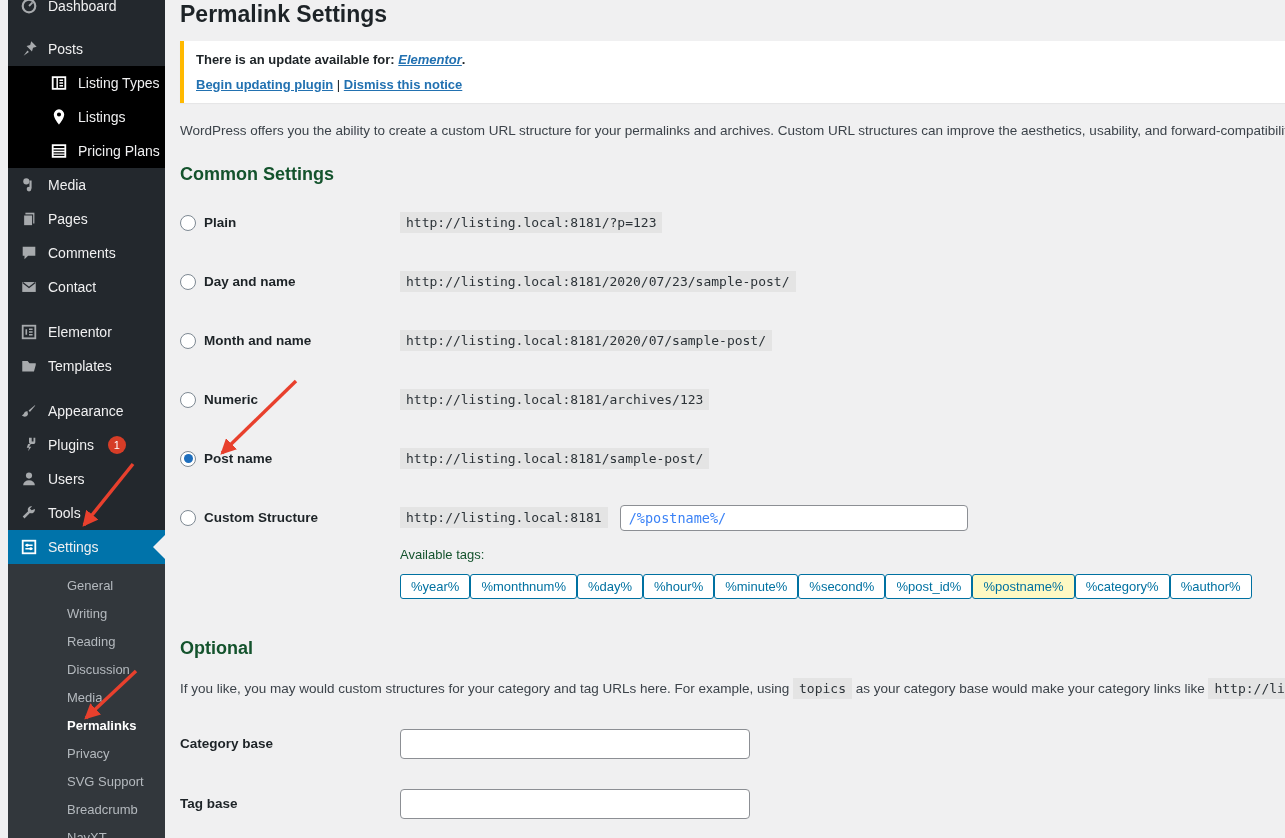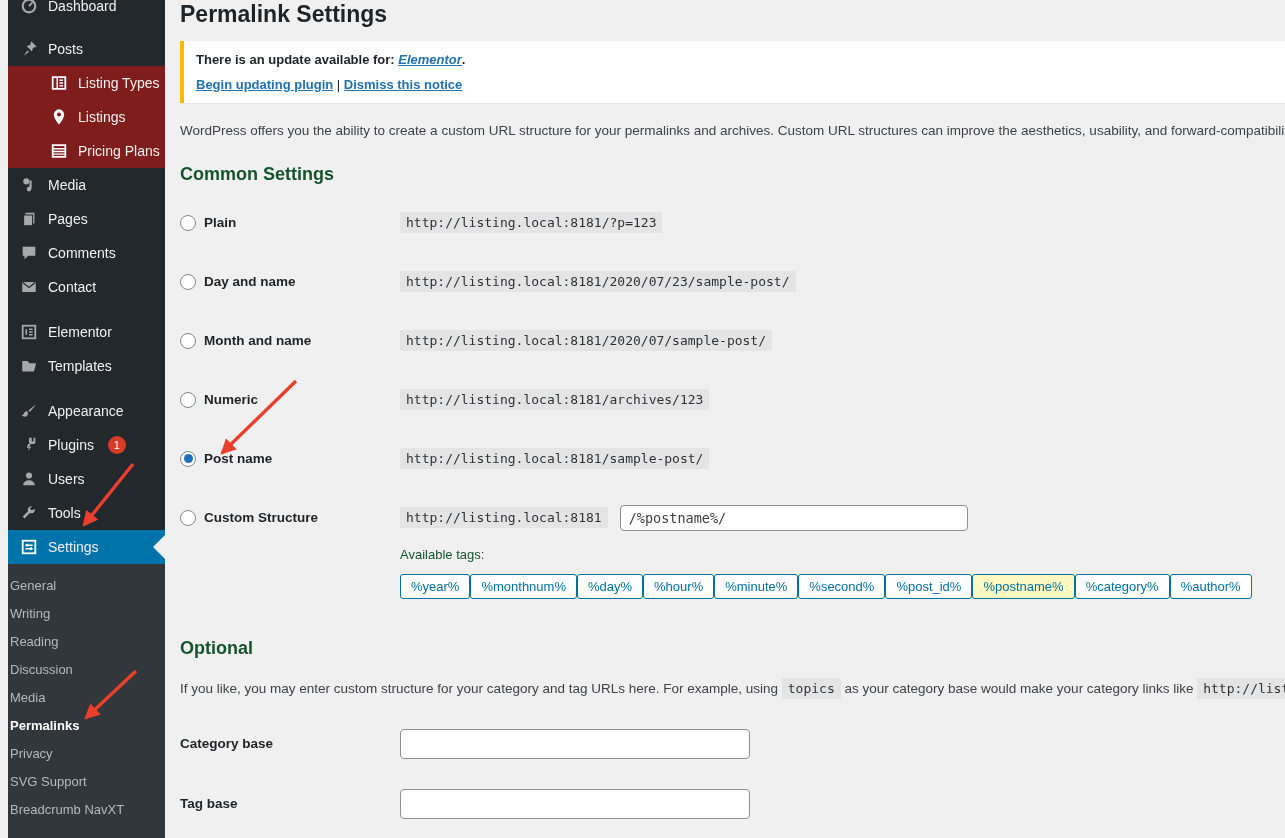--- a/index.html
+++ b/index.html
@@ -16,42 +16,42 @@
     background:#23282d; z-index:2; display:flex; flex-direction:column;
   }
   ul { list-style:none; margin:0; padding:0; }
   #admin-menu { margin-top:-11px; }
   .menu-item {
     height:34px; display:flex; align-items:center; gap:8px;
     padding-left:10px; color:#f0f0f1; font-size:14px; cursor:pointer;
     position:relative;
   }
   .menu-item .mi-icon { width:22px; height:20px; display:flex; align-items:center; justify-content:center; color:#a7aaad; flex:0 0 22px; }
-  .menu-item.green { background:#7f1d1d;padding-left:40px; }
+  .menu-item.green { background:#000000;padding-left:40px; }
   .menu-item.green .mi-icon { color:#fff; }
   .menu-item.current { background:#0073aa; }
   .menu-item.current .mi-icon { color:#fff; }
   .menu-item.current::after {
     content:''; position:absolute; right:0; top:50%; margin-top:-12px;
     width:0; height:0; border-top:12px solid transparent;
     border-bottom:12px solid transparent; border-right:12px solid #f0f0f1;
   }
   .menu-sep { height:9px; }
   .menu-sep.big { height:11px; }
   .badge {
     display:inline-block; min-width:18px; height:18px; line-height:18px;
     background:#d63d27; color:#fff; border-radius:50%; text-align:center;
     font-size:11px; margin-left:6px;
   }
   #submenu {
     background:#32373c; padding:8px 0; flex:1 1 auto;
   }
   #submenu li {
-    height:28px; line-height:28px; padding-left:2px; color:#b4b9be;
-    font-size:13px; cursor:pointer;
+    height:28px; line-height:28px; padding-left:22px; color:#b4b9be;
+    font-size:13px; cursor:pointer;margin-left:37px;
   }
   #submenu li.current { color:#fff; font-weight:700; }
 
   
   #main {
     margin-left:157px; width:1128px; height:838px; overflow:hidden;
     padding:0 0 0 23px; position:relative;
   }
   h1.page-title {
     font-size:23px; font-weight:700; color:#1d2327; margin:0; padding:1px 0 0;
@@ -83,21 +83,21 @@
   }
   .radio.checked { border-color:#7e8993; }
   .radio.checked::after { content:''; width:9px; height:9px; border-radius:50%; background:#1d6ebd; }
   code.chip {
     font-family:"DejaVu Sans Mono", monospace; font-size:13px;
     background:#e4e4e4; color:#2c3338; padding:3px 6px;
   }
   .struct-input {
     width:348px; height:22px; margin-left:12px; border:1px solid #8c8f94;
     border-radius:4px; background:#fff; padding:12px 8px;
-    font-family:"DejaVu Sans Mono", monospace; font-size:13.5px; color:#404040;
+    font-family:"DejaVu Sans Mono", monospace; font-size:13.5px; color:#3b82f6;
   }
   .tags-label { margin:0 0 0 220px; color:#14532d; font-size:13px; }
   .tags-row { margin:12px 0 0 220px; display:flex; }
   .tag-btn {
     border:1px solid #0071a1; color:#0071a1; background:#fff; border-radius:3px;
     padding:4px 10px; font-size:13px; font-family:"Liberation Sans", sans-serif;
     cursor:pointer; white-space:nowrap;
   }
   .tag-btn.active { background:#fef9c3; }
 
@@ -367,21 +367,21 @@
     <button class="tag-btn">%hour%</button>
     <button class="tag-btn">%minute%</button>
     <button class="tag-btn">%second%</button>
     <button class="tag-btn">%post_id%</button>
     <button class="tag-btn active">%postname%</button>
     <button class="tag-btn">%category%</button>
     <button class="tag-btn">%author%</button>
   </div>
 
   <h2 class="section" style="margin-top:38px;">Optional</h2>
-  <p class="optional-p"><span>If you like, you may enter custom structure for your category and tag URLs here. For example, using </span><code class="chip">topics</code><span> as your category base would make your category links like </span><code class="chip">http://listing.local:8181/topics/uncategorized/</code></p>
+  <p class="optional-p"><span>If you like, you may would custom structures for your category and tag URLs here. For example, using </span><code class="chip">topics</code><span> as your category base would make your category links like </span><code class="chip">http://listing.local:8181/topics/uncategorized/</code></p>
 
   <div class="opt-table">
     <div class="frow tall">
       <div class="fth">
           <span class="lbl">Category base</span>
         </div>
       <input class="text-input" type="text" value="" style="">
     </div>
     <div class="frow tall">
       <div class="fth">

